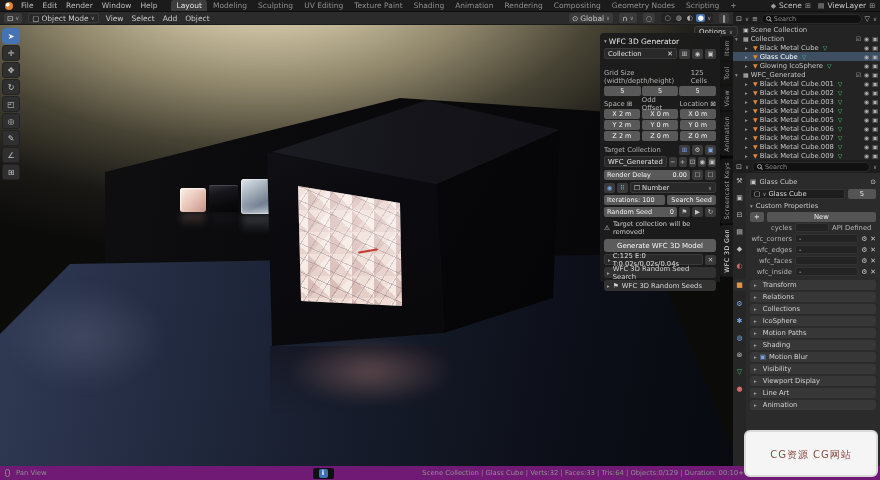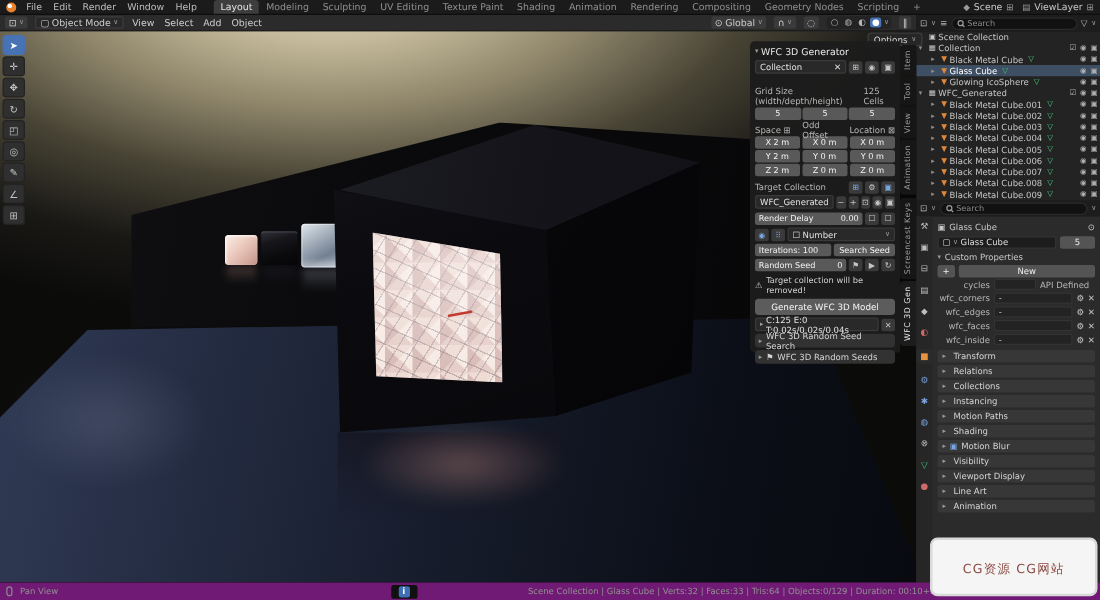--- a/index.html
+++ b/index.html
@@ -697,21 +697,21 @@
 
     <div class="sect">
       <span class="caret">▸</span>
       <span class="chk"></span>
       <span>Collections</span>
     </div>
 
     <div class="sect">
       <span class="caret">▸</span>
       <span class="chk"></span>
-      <span>Instancing</span>
+      <span>IcoSphere</span>
     </div>
 
     <div class="sect">
       <span class="caret">▸</span>
       <span class="chk"></span>
       <span>Motion Paths</span>
     </div>
 
     <div class="sect">
       <span class="caret">▸</span>

